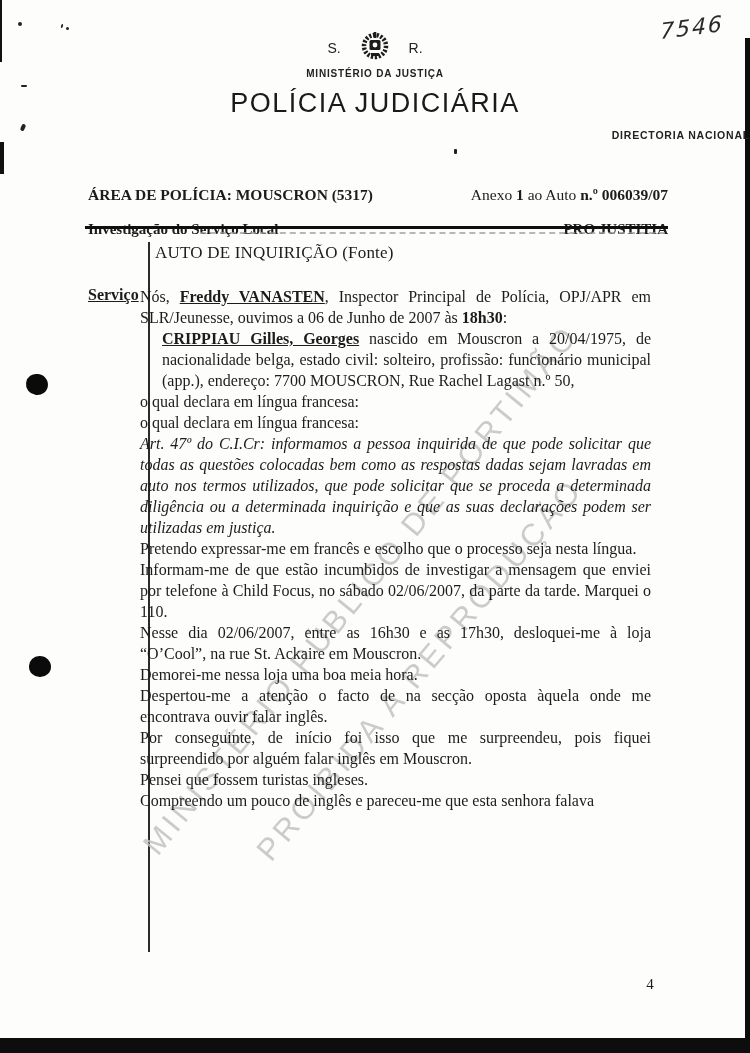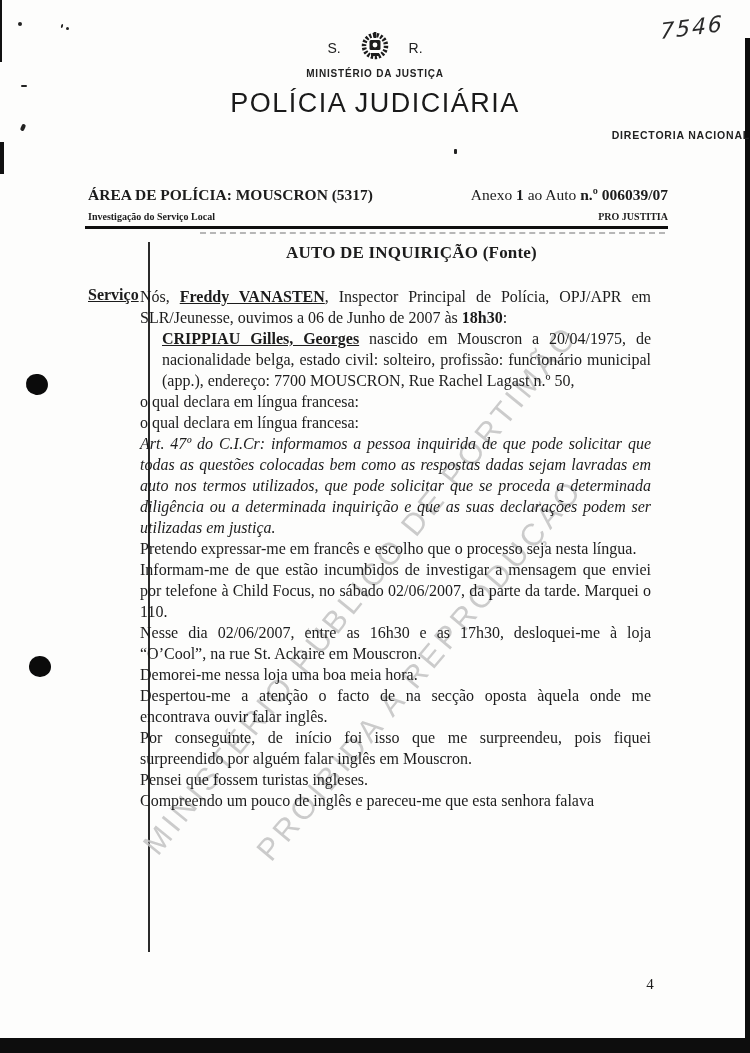--- a/index.html
+++ b/index.html
@@ -38,28 +38,28 @@
   .sr-letter { font-size:14px; color:#222; }
   .ministry { margin-top:4px; font-size:10px; letter-spacing:0.8px; color:#222; font-weight:bold; }
   .org { margin-top:9px; font-size:27px; letter-spacing:1.5px; color:#1a1a1a; }
   .directorate { margin-top:10px; font-size:10.5px; letter-spacing:0.8px; color:#222; font-weight:bold;text-align:right; }
   
   .case-header { position:absolute; left:88px; top:186px; width:580px;
     display:flex; justify-content:space-between; font-weight:bold;gap:24px; }
   .ch-left { text-align:left; }
   .ch-right { text-align:right; }
   .ch-line1 { font-size:15.5px; }
-  .ch-line2 { font-size:10px; margin-top:7px; }
+  .ch-line2 { font-size:15px; margin-top:17px; }
   .ch-right .ch-line1 .normal { font-weight:normal; }
   .rule-thick { position:absolute; left:85px; top:226px; width:583px; height:3px; background:#0f0f0f; }
   .rule-dashed { position:absolute; left:200px; top:232px; width:465px; height:0;
     border-top:2px dashed #9a9a9a; opacity:.7; }
   
   .doc-title { position:absolute; left:155px; top:243px; width:513px;
-    text-align:center; font-weight:bold; font-size:17px; letter-spacing:0.2px; }
+    font-weight:normal; font-size:17px; letter-spacing:0.2px; }
   .margin-label { position:absolute; left:88px; top:286px; font-weight:bold;
     font-size:16px; text-decoration:underline; }
   .vrule { position:absolute; left:148px; top:242px; width:2px; height:710px; background:#2b2b2b; }
   .body-col { position:absolute; left:140px; top:286px; width:511px;
     font-size:16px; line-height:21px; text-align:justify; z-index:2; }
   .body-col p { margin:0; }
   .b { font-weight:bold; }
   .bu { font-weight:bold; text-decoration:underline; }
   .it { font-style:italic; }
   .indent { padding-left:22px; }

